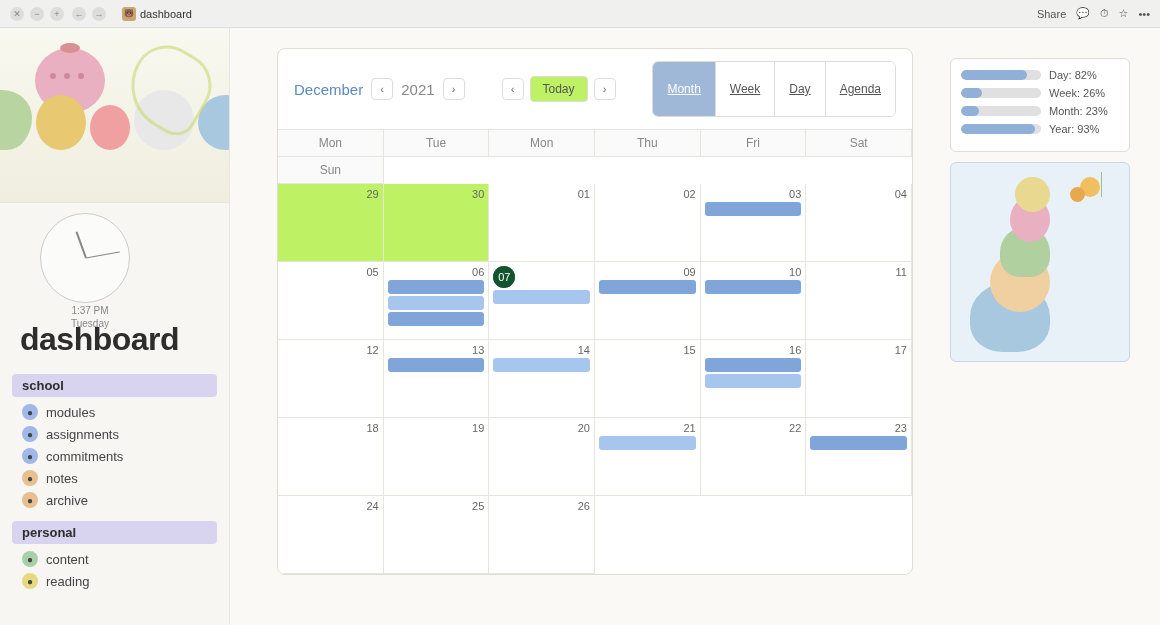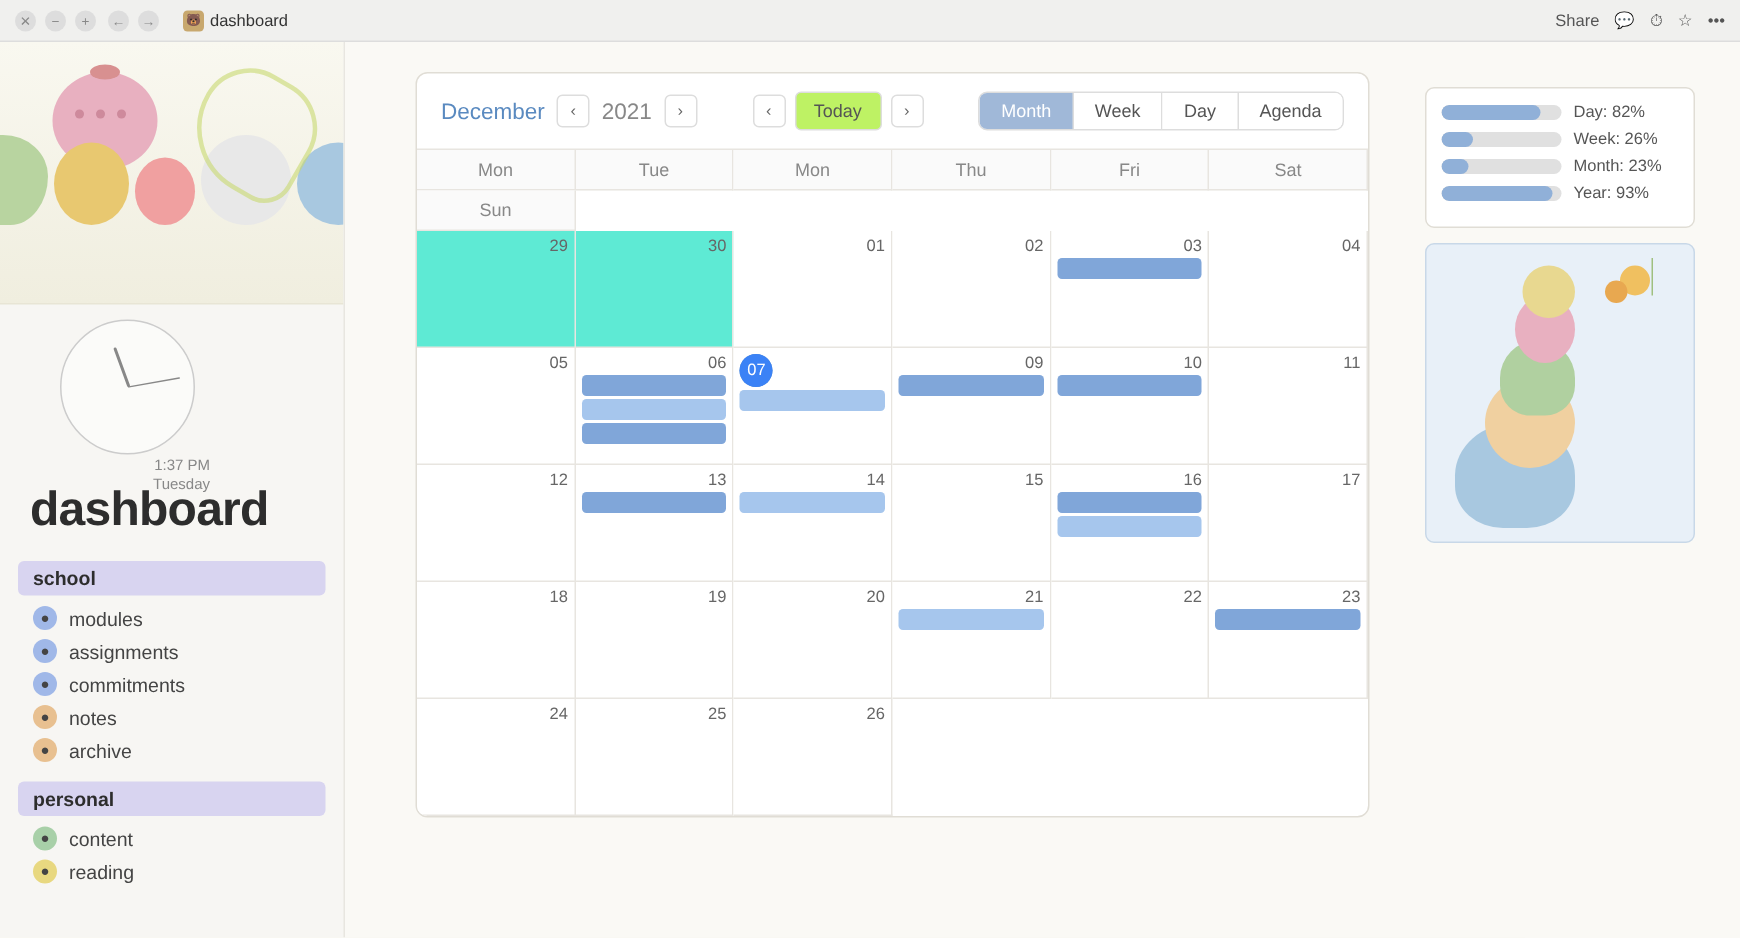--- a/index.html
+++ b/index.html
@@ -251,21 +251,21 @@
       position: absolute;
       bottom: 50%;
       left: 50%;
       transform-origin: bottom center;
       background: #888;
       border-radius: 2px;
     }
     .clock-time-label {
       font-size: 10px;
       color: #888;
-      text-align: right;
+      text-align: center;
       margin-top: 2px;
     }
 
     
     .content-area {
       flex: 1;
       background: #faf9f5;
       overflow-y: auto;
       padding: 20px;
     }
@@ -319,27 +319,28 @@
 
     .view-tabs {
       display: flex;
       margin-left: auto;
       border: 1px solid #ddd;
       border-radius: 6px;
       overflow: hidden;
     }
 
     .view-tab {
-      padding: 5px 14px;
+      padding: 20px 14px;
       font-size: 12px;
       cursor: pointer;
       background: white;
       color: #555;
       border: none;
       border-right: 1px solid #ddd;
+      text-decoration: underline;
     }
     .view-tab:last-child { border-right: none; }
 
     .today-btn {
       padding: 5px 12px;
       font-size: 12px;
       background: #bef264;
       border: 1px solid #ddd;
       border-radius: 4px;
       cursor: pointer;
@@ -366,21 +367,21 @@
       min-height: 78px;
       border-right: 1px solid #e8e5e0;
       border-bottom: 1px solid #e8e5e0;
       padding: 4px;
       vertical-align: top;
       background: white;
       position: relative;
     }
 
     .day-cell.other-month {
-      background: #5eead4;
+      background: #bef264;
     }
 
     .day-cell.today .day-num {
       background: #6090c0;
       color: white;
       border-radius: 50%;
       width: 22px; height: 22px;
       display: flex;
       align-items: center;
       justify-content: center;
@@ -644,21 +645,21 @@
             </div>
 
           <div class="day-cell">
             <div class="day-num" style="text-align:right">06</div>
             <div class="event-bar medium"></div>
             <div class="event-bar light"></div>
             <div class="event-bar medium"></div>
           </div>
           <div class="day-cell today">
             <div class="day-num">
-                <span style="background:#3b82f6;color:white;border-radius:50%;width:22px;height:22px;display:inline-flex;align-items:center;justify-content:center;">07</span>
+                <span style="background:#14532d;color:white;border-radius:50%;width:22px;height:22px;display:inline-flex;align-items:center;justify-content:center;">07</span>
               </div>
             <div class="event-bar light"></div>
           </div>
           <div class="day-cell">
             <div class="day-num" style="text-align:right">09</div>
             <div class="event-bar medium"></div>
           </div>
           <div class="day-cell">
             <div class="day-num" style="text-align:right">10</div>
             <div class="event-bar medium"></div>

